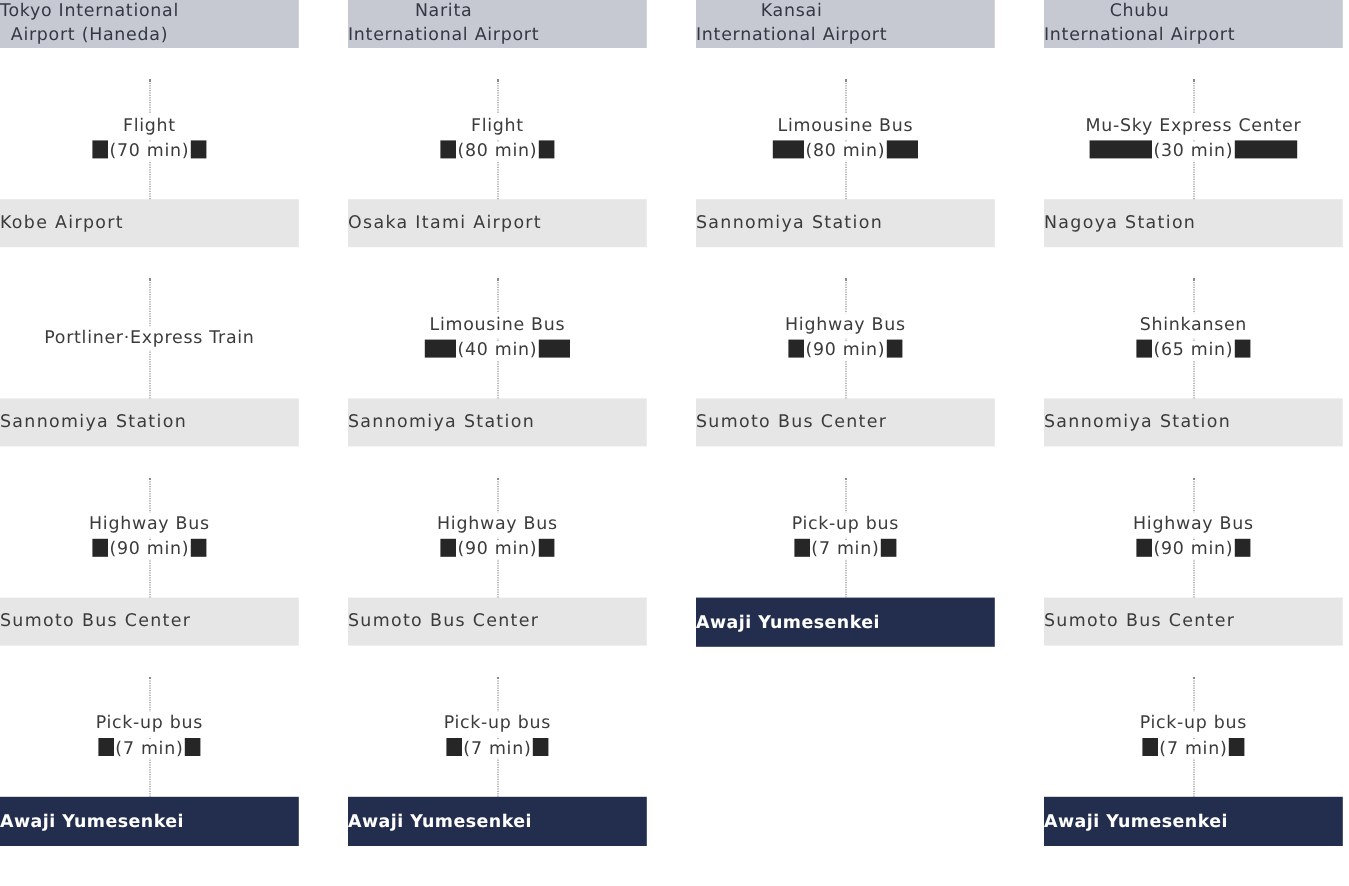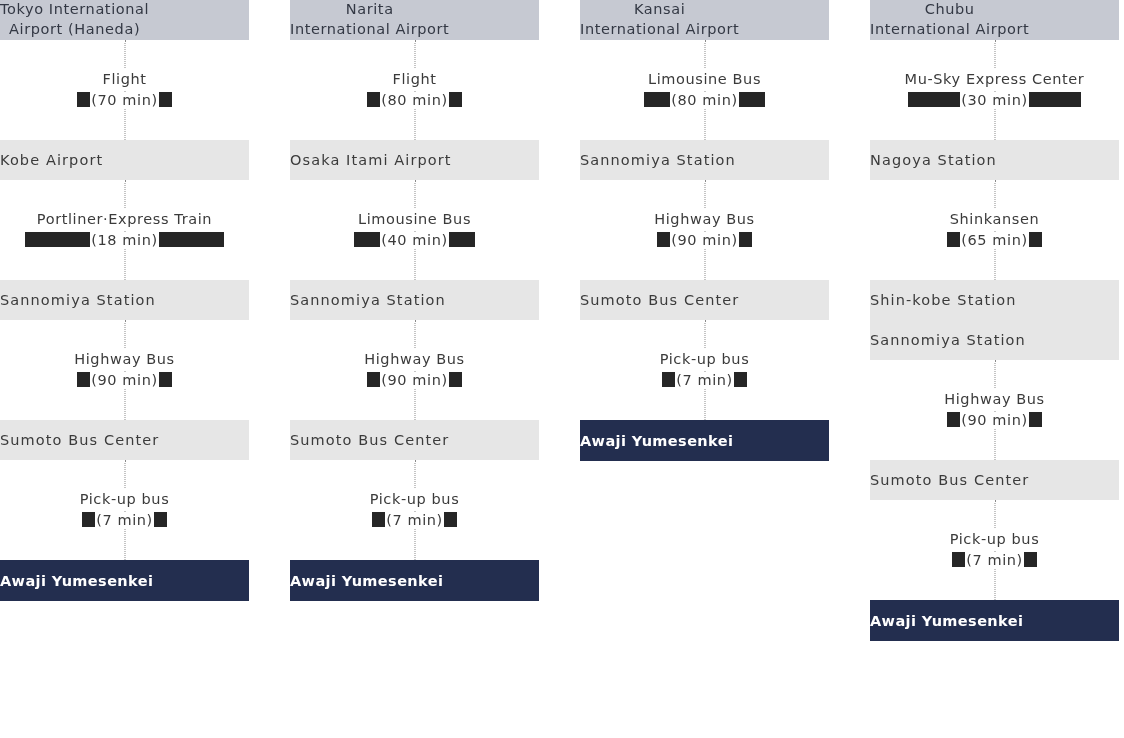--- a/index.html
+++ b/index.html
@@ -64,20 +64,21 @@
 
   
   .leg {
     position: relative;
     width: 100%;
     height: 100px;
     display: flex;
     flex-direction: column;
     align-items: center;
     justify-content: center;
+    margin-top: 26px;
   }
   .leg::before {
     content: "";
     position: absolute;
     left: 50%;
     top: 0;
     bottom: 0;
     width: 0;
     transform: translateX(-50%);
     border-left: 1.6px dotted #8a8a8a;
@@ -137,21 +138,20 @@
             <span class="leg-mode">Flight</span>
             <span class="leg-dur-row"><span class="tofu tofu-1">.</span><span class="leg-dur">(70 min)</span><span class="tofu tofu-1">.</span></span>
           </div>
         </div>
         <div class="node node-stop">
           <span>Kobe Airport</span>
         </div>
         <div class="leg">
           <div class="leg-text">
             <span class="leg-mode">Portliner·Express Train</span>
-            <span class="leg-dur-row"><span class="tofu tofu-5">.</span><span class="leg-dur">(18 min)</span><span class="tofu tofu-5">.</span></span>
           </div>
         </div>
         <div class="node node-stop">
           <span>Sannomiya Station</span>
         </div>
         <div class="leg">
           <div class="leg-text">
             <span class="leg-mode">Highway Bus</span>
             <span class="leg-dur-row"><span class="tofu tofu-1">.</span><span class="leg-dur">(90 min)</span><span class="tofu tofu-1">.</span></span>
           </div>
@@ -267,23 +267,20 @@
         <div class="node node-stop">
           <span>Nagoya Station</span>
         </div>
         <div class="leg">
           <div class="leg-text">
             <span class="leg-mode">Shinkansen</span>
             <span class="leg-dur-row"><span class="tofu tofu-1">.</span><span class="leg-dur">(65 min)</span><span class="tofu tofu-1">.</span></span>
           </div>
         </div>
         <div class="node node-stop">
-          <span>Shin-kobe Station</span>
-        </div>
-        <div class="node node-stop">
           <span>Sannomiya Station</span>
         </div>
         <div class="leg">
           <div class="leg-text">
             <span class="leg-mode">Highway Bus</span>
             <span class="leg-dur-row"><span class="tofu tofu-1">.</span><span class="leg-dur">(90 min)</span><span class="tofu tofu-1">.</span></span>
           </div>
         </div>
         <div class="node node-stop">
           <span>Sumoto Bus Center</span>

